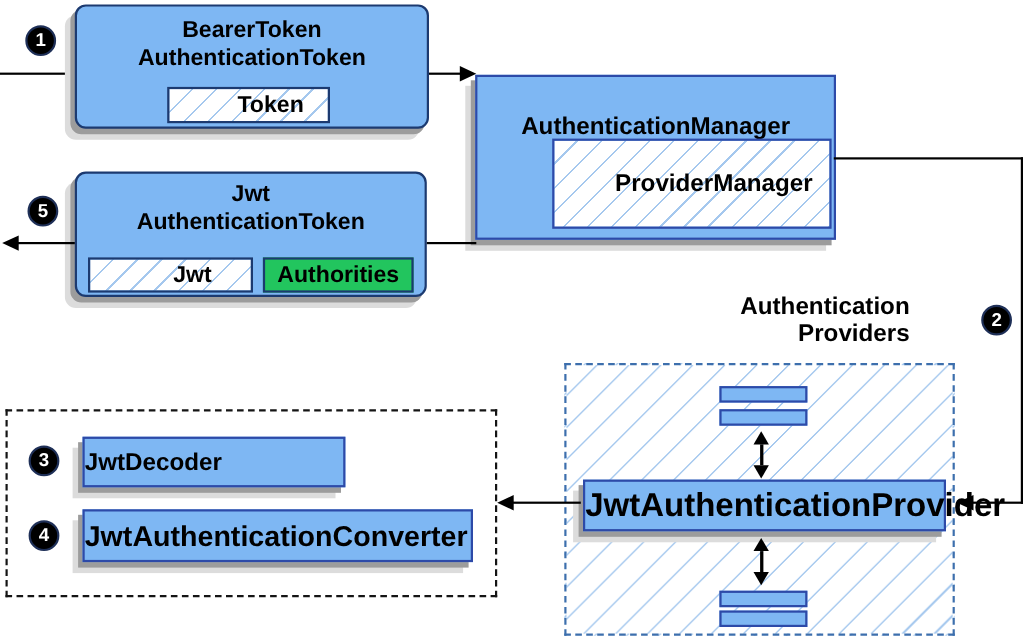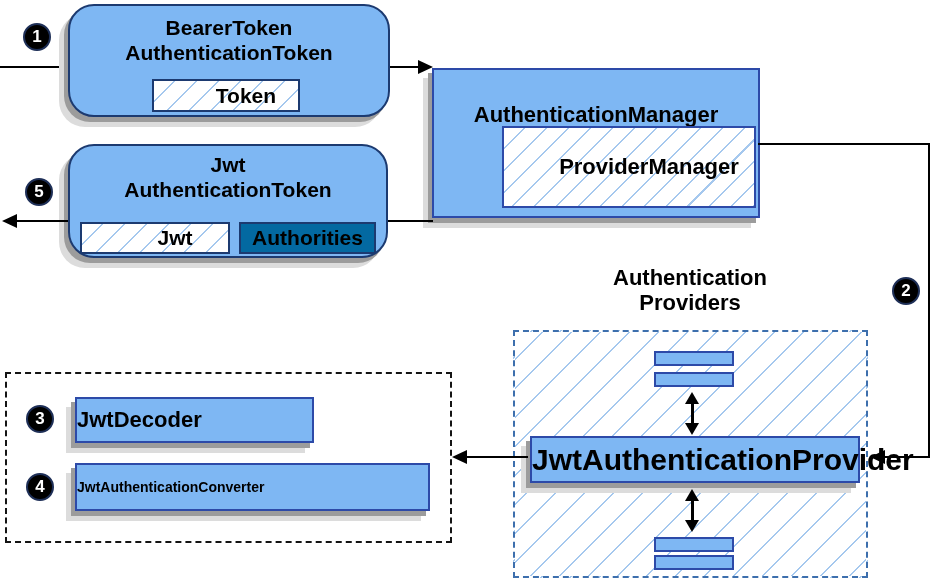--- a/index.html
+++ b/index.html
@@ -21,41 +21,41 @@
     border-bottom:12px solid var(--line-color,#000);}
   .varrow .tip-down{width:0;height:0;border-left:7px solid transparent;border-right:7px solid transparent;
     border-top:12px solid var(--line-color,#000);}
   .varrow .shaft{flex:1;width:3px;background:var(--line-color,#000);}
   
   .node{
     position:absolute;background:var(--box-fill,#7eb7f3);box-sizing:border-box;
     box-shadow:-4px 5px 0 var(--shadow-dark,#9c9c9c),-9px 10px 0 var(--shadow-light,#dcdcdc);
     font-weight:bold;
   }
-  .rounded{border:2px solid var(--box-border,#1c3a70);border-radius:26px;}
+  .rounded{border:2px solid var(--box-border,#1c3a70);border-radius:10px;}
   .rect{border:2px solid var(--rect-border,#2d4aa8);}
   .node-title{font-size:21px;line-height:25px;text-align:center;font-weight:bold;}
   .chip{
     position:absolute;box-sizing:border-box;border:2px solid var(--box-border,#1c3a70);
     display:flex;align-items:center;justify-content:center;
-    font-size:21px;font-weight:bold;background:#0369a1;
+    font-size:21px;font-weight:bold;background:#22c55e;
   }
   .hatch{background:repeating-linear-gradient(135deg,#ffffff 0 14px,var(--hatch-line,#a5c8ee) 14px 15.5px);padding-left:40px;}
   .hatch-lg{background:repeating-linear-gradient(135deg,#ffffff 0 19px,var(--hatch-line,#a5c8ee) 19px 20.5px);}
   .step{
     position:absolute;width:28px;height:28px;border-radius:50%;box-sizing:border-box;
     background:#000;border:2px solid #1e2f57;color:#fff;
     display:flex;align-items:center;justify-content:center;
     font-size:17px;font-weight:bold;
   }
   .dashed-blue{position:absolute;box-sizing:border-box;border:2px dashed var(--dash-blue,#3d6fad);}
   .dashed-black{position:absolute;box-sizing:border-box;border:2px dashed var(--dash-black,#141414);}
   .bar{position:absolute;width:80px;height:15px;box-sizing:border-box;
     background:var(--box-fill,#7eb7f3);border:2px solid var(--rect-border,#2d4aa8);}
-  .center-label{position:absolute;text-align:center;font-weight:bold;font-size:22px;line-height:25px;}
+  .center-label{position:absolute;text-align:right;font-weight:bold;font-size:22px;line-height:25px;}
   .flex-center{display:flex;align-items:center;justify-content:flex-start;}
 </style>
 </head>
 <body>
 
 <div class="canvas">
 
   <div class="hline" style="left:0;top:66px;width:68px;"></div>
   <div class="step" style="left:23px;top:23px;">
     <span>1</span>
@@ -82,21 +82,21 @@
   </div>
 
   <div class="hline" style="left:758px;top:143px;width:172px;"></div>
   <div class="vline" style="left:928px;top:143px;height:315px;"></div>
   <div class="hline" style="left:884px;top:456px;width:46px;"></div>
   <div class="tri-left" style="left:870px;top:450px;"></div>
   <div class="step" style="left:892px;top:277px;">
     <span>2</span>
   </div>
 
-  <div class="node rounded" style="left:68px;top:144px;width:320px;height:114px;">
+  <div class="node rounded" style="left:68px;top:156px;width:320px;height:114px;">
     <div class="node-title" style="padding-top:6px;">
       <div>Jwt</div>
       <div>AuthenticationToken</div>
     </div>
     <div class="chip hatch" style="left:10px;top:76px;width:150px;height:32px;">
       <span>Jwt</span>
     </div>
     <div class="chip" style="left:169px;top:76px;width:137px;height:32px;">
       <span>Authorities</span>
     </div>
@@ -135,21 +135,21 @@
     <div class="bar" style="left:139px;top:223px;"></div>
   </div>
 
   <div class="hline" style="left:466px;top:456px;width:62px;"></div>
   <div class="tri-left" style="left:452px;top:450px;"></div>
 
   <div class="dashed-black" style="left:5px;top:372px;width:447px;height:171px;">
     <div class="node rect flex-center" style="left:68px;top:23px;width:239px;height:46px;font-size:22px;">
       <span>JwtDecoder</span>
     </div>
-    <div class="node rect flex-center" style="left:68px;top:89px;width:355px;height:48px;font-size:14px;">
+    <div class="node rect flex-center" style="left:68px;top:89px;width:355px;height:48px;font-size:26px;">
       <span>JwtAuthenticationConverter</span>
     </div>
   </div>
   <div class="step" style="left:26px;top:405px;">
     <span>3</span>
   </div>
   <div class="step" style="left:26px;top:473px;">
     <span>4</span>
   </div>
 

